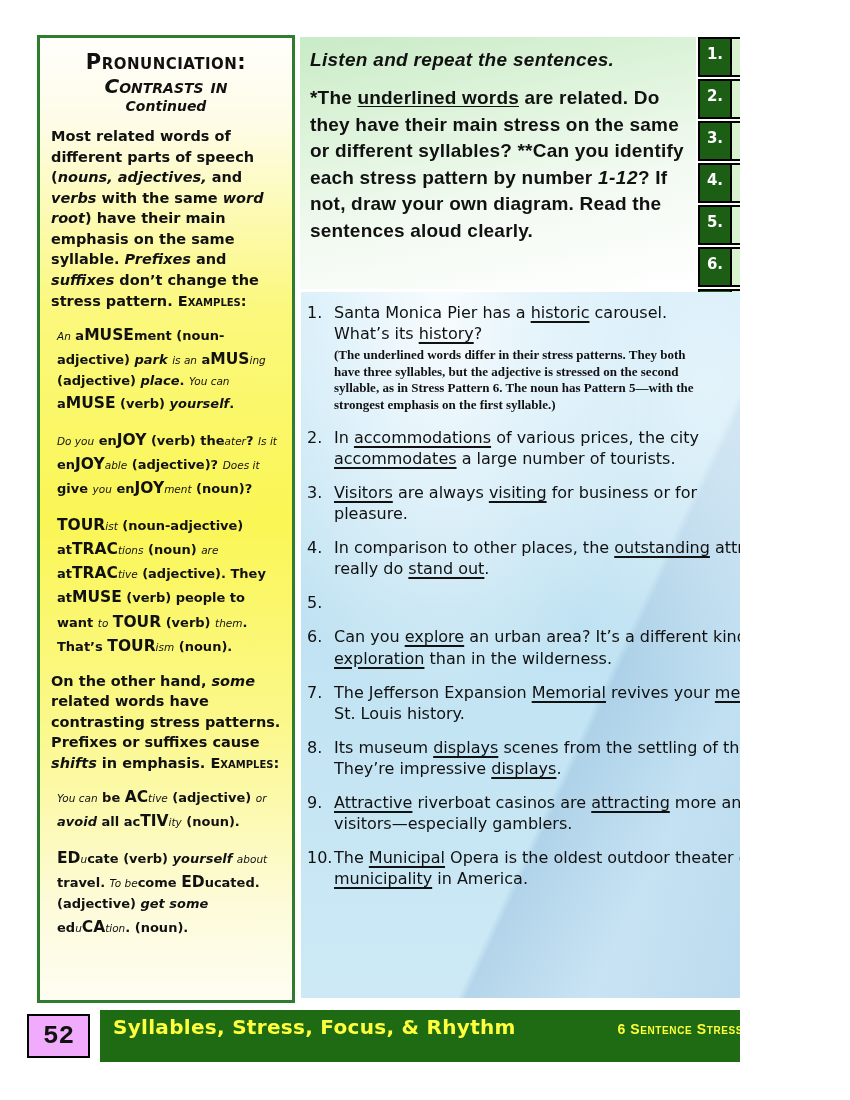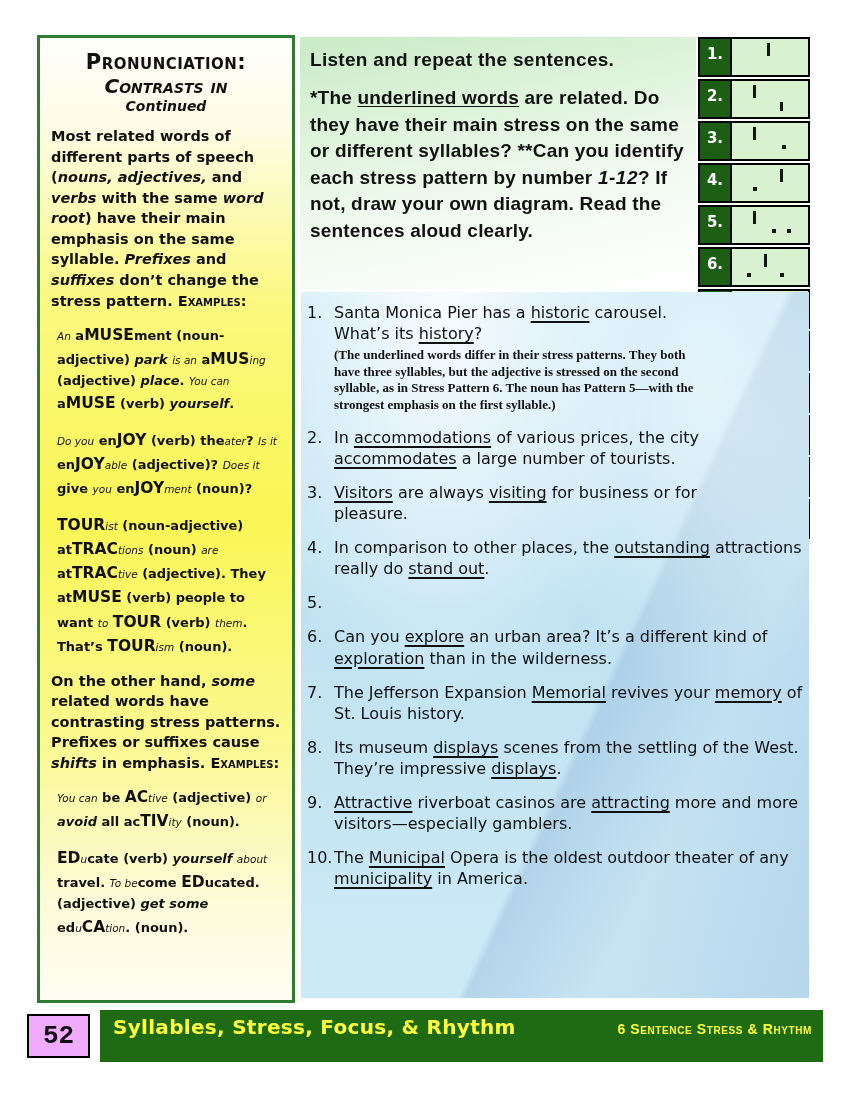--- a/index.html
+++ b/index.html
@@ -1,17 +1,17 @@
 <!DOCTYPE html>
 <html><head>
 <meta charset="utf-8">
 <style>
   html,body { margin:0; padding:0; background:#ffffff; }
   .page {
-    position:relative; width:850px; height:1100px; background:#ffffff;
+    position:relative; width:740px; height:1100px; background:#ffffff;
     overflow:hidden; font-family:"DejaVu Sans", sans-serif; color:#111;
   }
 
   
   .sidebar {
     position:absolute; left:37px; top:35px; width:258px; height:968px;
     box-sizing:border-box; border:3px solid #2e7d2e; padding:8px 11px;
     background:linear-gradient(180deg,#fffefb 0%, #fefce6 9%, #fbf87e 28%,
       #faf655 50%, #fbf88d 72%, #fdfbd9 90%, #fefdf2 100%);
   }
@@ -25,21 +25,21 @@
   .ex b  { font-size:15.5px; }
   .ex small { font-size:10.5px; font-style:italic; font-weight:normal; }
 
   
   .instructions {
     position:absolute; left:300px; top:37px; width:396px; height:252px;
     box-sizing:border-box; padding:8px 10px 0 10px;
     background:linear-gradient(168deg,#c9ebc6 0%, #ddf3da 30%, #f2faf1 62%, #ffffff 100%);
     font-family:"Liberation Sans", sans-serif; font-weight:bold;
   }
-  .instr-line1 { font-size:19px; margin:4px 0 14px; letter-spacing:.3px; }
+  .instr-line1 { font-size:19px; margin:4px 0 14px; letter-spacing:.3px;font-style:italic; }
   .instr-body  { font-size:19px; line-height:1.4; letter-spacing:.2px; margin:0; }
   .instr-body u { text-underline-offset:2px; }
   .instr-body i { letter-spacing:.5px; }
 
   
   .pattern-table {
     position:absolute; left:698px; top:37px; width:112px; background:#ffffff;
   }
   .prow {
     box-sizing:border-box; display:flex; height:40px;

